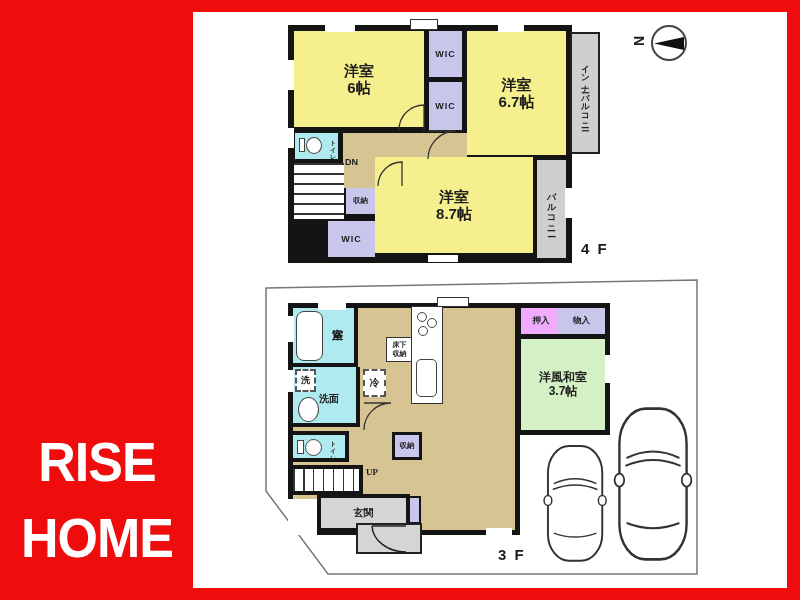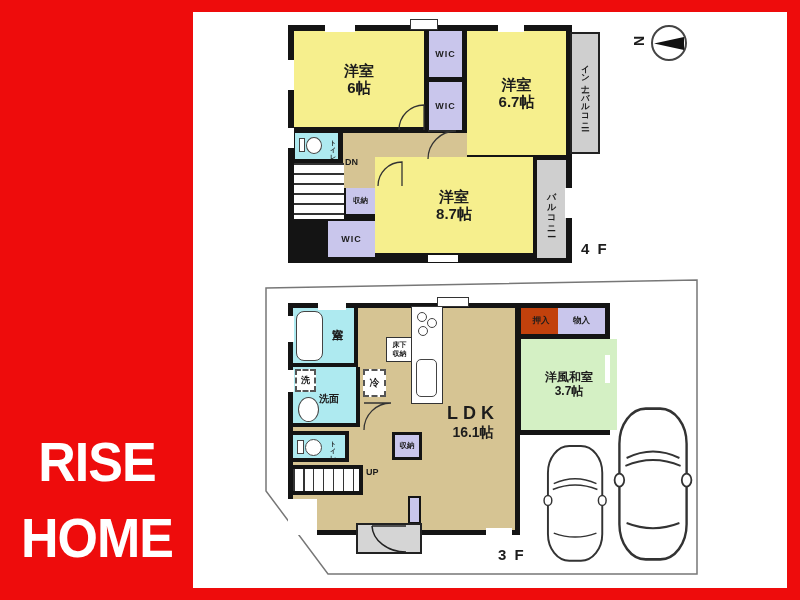--- a/index.html
+++ b/index.html
@@ -126,58 +126,57 @@
       <span class="lbl" style="position:static;font-size:7px;">収納</span>
     </div>
 
     <div class="abs" style="left:123px;top:3px;width:32px;height:98px;background:#fff;border:1.5px solid #333;box-sizing:border-box;">
       <div class="fixture" style="left:5px;top:5px;width:10px;height:10px;border-radius:50%;"></div>
       <div class="fixture" style="left:15px;top:11px;width:10px;height:10px;border-radius:50%;"></div>
       <div class="fixture" style="left:6px;top:19px;width:10px;height:10px;border-radius:50%;"></div>
       <div class="fixture" style="left:4px;top:52px;width:21px;height:38px;border-radius:5px;"></div>
     </div>
 
-    <div class="abs center" style="left:145px;top:100px;width:80px;">
-      <span class="lbl" style="position:static;font-size:18px;letter-spacing:5px;">LDK</span>
-      <span class="lbl" style="position:static;font-size:14px;">16.1帖</span>
-    </div>
 
     <div class="room" style="left:5px;top:128px;width:56px;height:31px;background:#aeeaf0;border-top:4px solid #141414;border-right:4px solid #141414;border-bottom:4px solid #141414;">
       <div class="fixture" style="left:4px;top:5px;width:7px;height:14px;"></div>
       <div class="fixture" style="left:12px;top:4px;width:17px;height:17px;border-radius:50%;"></div>
       <span class="lbl vtx" style="right:9px;top:2px;font-size:6px;">トイレ</span>
     </div>
 
     <div class="room stairs-v" style="left:5px;top:162px;width:70px;height:30px;border-top:4px solid #141414;border-right:4px solid #141414;border-bottom:4px solid #141414;"></div>
-    <span class="lbl" style="left:78px;top:164px;width:11px;font-size:9px;word-break:break-all;line-height:10px;">UP</span>
+    <span class="lbl" style="left:78px;top:164px;width:11px;font-size:9px;word-break:break-all;line-height:10px;font-family:Liberation Serif, serif;">UP</span>
 
     <div class="room center" style="left:104px;top:129px;width:30px;height:28px;background:#c9c6ec;border:3px solid #141414;">
       <span class="lbl" style="position:static;font-size:7.5px;">収納</span>
     </div>
 
     <div class="abs" style="left:0;top:196px;width:29px;height:36px;background:#fff;"></div>
   </div>
 
+  <div class="abs center" style="left:317px;top:494px;width:93px;height:38px;background:#d5d5d5;border:4px solid #141414;">
+    <span class="lbl" style="position:static;font-size:10px;">玄関</span>
+  </div>
   <div class="abs" style="left:408px;top:496px;width:13px;height:28px;background:#c9c6ec;border:2px solid #141414;"></div>
 
   <div class="abs" style="left:356px;top:523px;width:66px;height:31px;background:#d5d5d5;border:2px solid #222;">
     <svg width="62" height="27" style="display:block;">
       <path d="M14,1 A34,27 0 0 0 48,27" fill="none" stroke="#222" stroke-width="1.5"></path>
       <line x1="14" y1="1" x2="48" y2="1" stroke="#222" stroke-width="1.5"></line>
     </svg>
   </div>
 
   <div class="abs blk" style="left:516px;top:303px;width:94px;height:132px;">
-    <div class="room center" style="left:5px;top:5px;width:40px;height:26px;background:#c2410c;">
+    <div class="room center" style="left:5px;top:5px;width:40px;height:26px;background:#f0abfc;">
       <span class="lbl" style="position:static;font-size:8.5px;">押入</span>
     </div>
     <div class="room center" style="left:42px;top:5px;width:47px;height:26px;background:#c9c6ec;">
       <span class="lbl" style="position:static;font-size:8.5px;">物入</span>
     </div>
-    <div class="room center" style="left:5px;top:36px;width:96px;height:91px;background:#d4f0c4;">
+    <div class="room center" style="left:5px;top:36px;width:84px;height:91px;background:#d4f0c4;">
       <span class="lbl" style="position:static;font-size:12px;">洋風和室</span>
       <span class="lbl" style="position:static;font-size:12px;">3.7帖</span>
     </div>
     <div class="win" style="left:89px;top:52px;width:5px;height:28px;"></div>
   </div>
   <span class="lbl" style="left:498px;top:546px;font-size:15px;letter-spacing:2px;">3 F</span>
 
   <div class="win" style="left:318px;top:302px;width:28px;height:8px;"></div>
   <div class="win" style="left:288px;top:316px;width:6px;height:26px;"></div>
   <div class="win" style="left:288px;top:370px;width:6px;height:22px;"></div>

